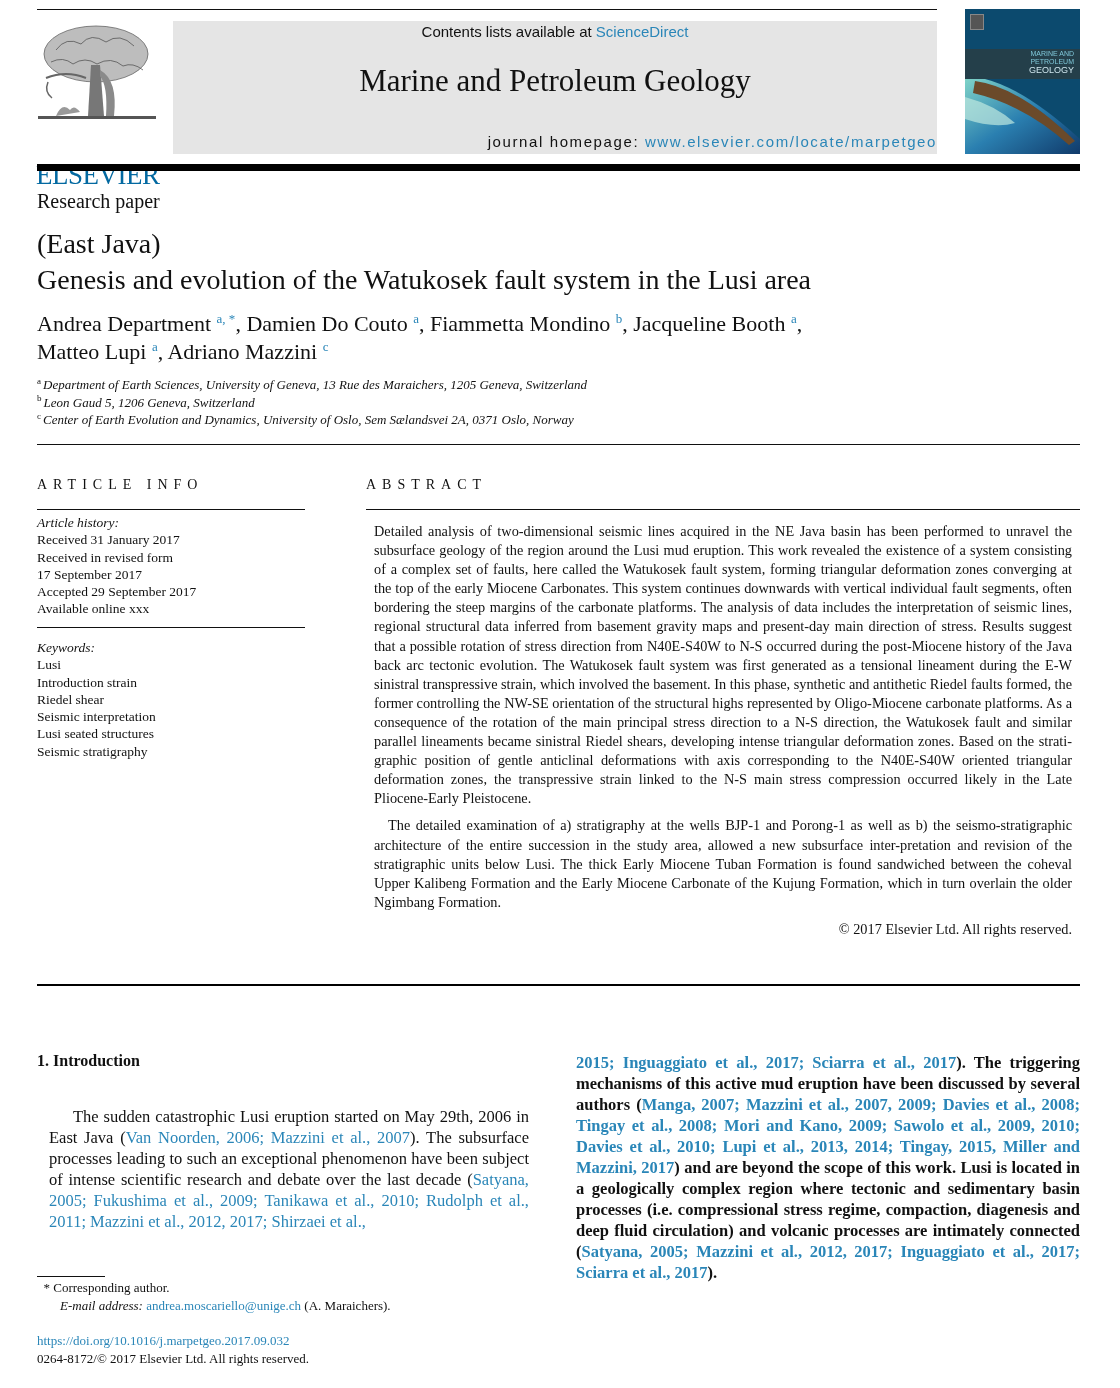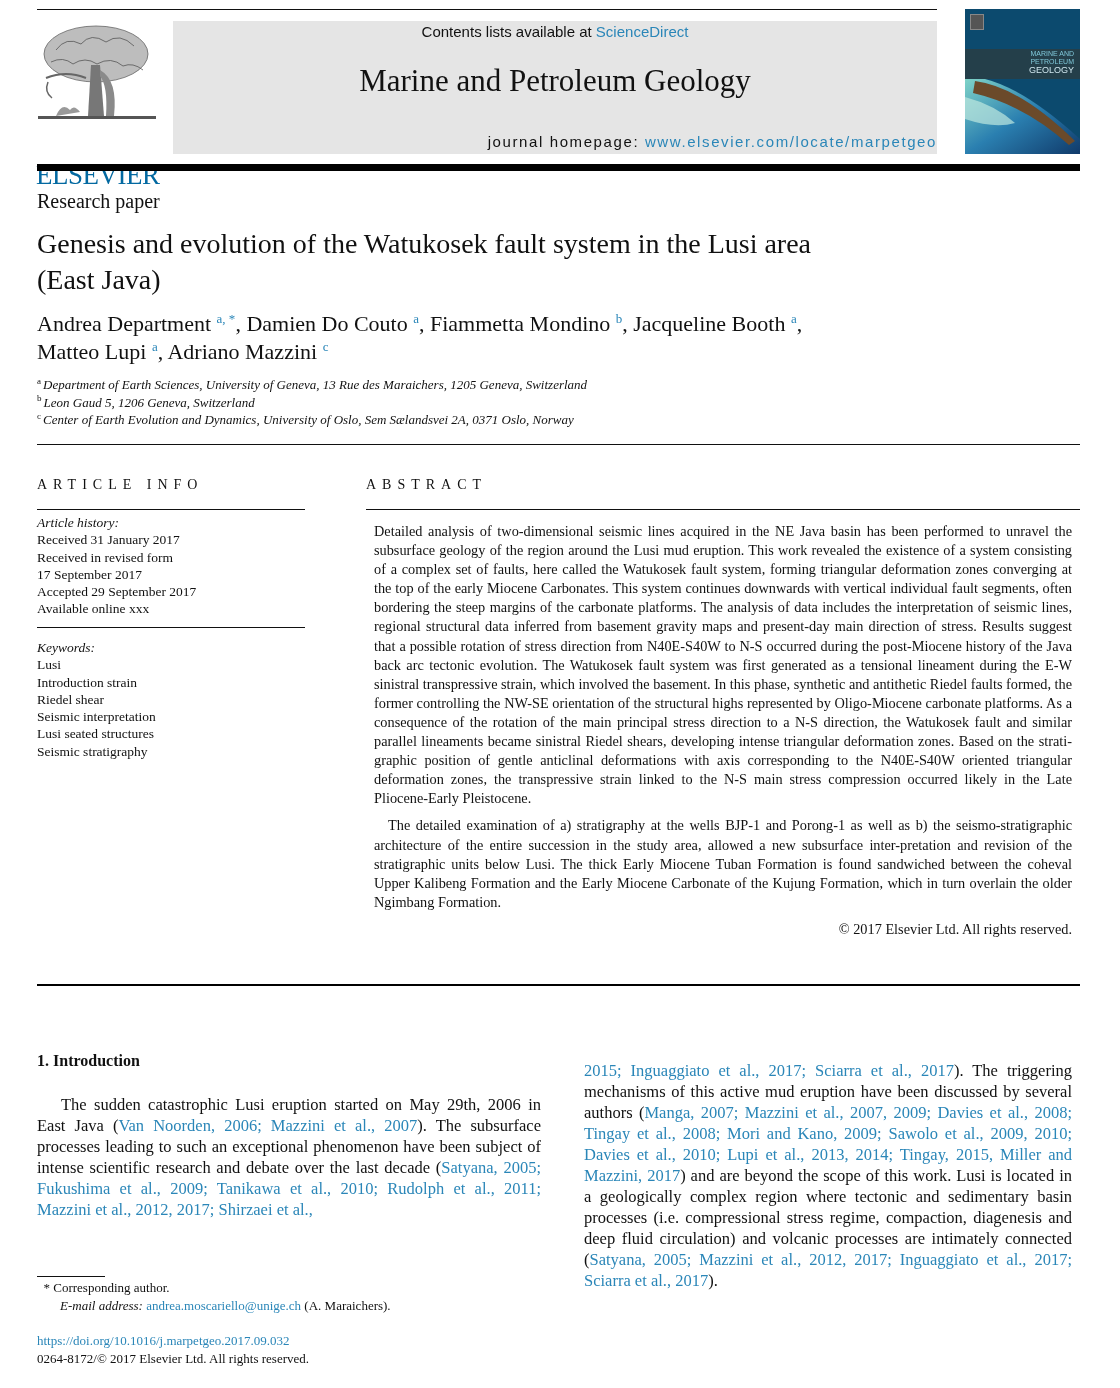--- a/index.html
+++ b/index.html
@@ -56,23 +56,23 @@
 
   .abstract { left: 366px; top: 514px; width: 714px; font-size: 14.3px; line-height: 19.1px; text-align: justify; }
   .abstract p { margin: 8px; }
   .abstract p.indent { text-indent: 14px; }
   .copyright { text-align: right; }
   .rule-2 { left: 37px; top: 984px; width: 1043px; height: 2px; background: #000; }
 
   
   .intro-head { left: 37px; top: 1052px; font-size: 16px; font-weight: bold; }
   .col-left { left: 37px; top: 1094px; width: 504px; font-size: 16.5px; line-height: 21px; text-align: justify; }
-  .col-left p { margin: 0; text-indent: 24px; }
+  .col-left p { margin: 12px; text-indent: 24px; }
   .col-right { left: 576px; top: 1052px; width: 504px; font-size: 16.5px; line-height: 21px; text-align: justify; }
-  .col-right p { margin: 8px; }
+  .col-right p { margin: 0; font-weight: bold; }
   .fn-rule { left: 37px; top: 1276px; width: 68px; height: 1px; background: #111; }
   .footnote { left: 37px; top: 1279px; font-size: 13px; line-height: 17.5px; }
   .footnote .em { font-style: italic; }
   .doi { left: 37px; top: 1332px; font-size: 13px; line-height: 17.5px; }
 </style>
 </head>
 <body>
 
 <div class="abs top-rule"></div>
 
@@ -122,22 +122,22 @@
     <path d="M0 0 L20 0 Q60 10 115 60 L115 75 L0 75 Z" fill="url(#sea)"></path>
     <path d="M10 2 Q55 8 110 62 L104 66 Q60 26 8 14 Z" fill="#6b4a2a"></path>
     <path d="M0 18 Q30 26 50 44 Q30 50 0 40 Z" fill="#bfe8e0" opacity="0.7"></path>
   </svg>
 </div>
 
 <div class="abs thick-rule"></div>
 
 <div class="abs ptype">Research paper</div>
 <div class="abs title">
+  <div class="title-text">(East Java)</div>
   <div class="title-text">Genesis and evolution of the Watukosek fault system in the Lusi area</div>
-  <div class="title-text">(East Java)</div>
 </div>
 
 <div class="abs authors">
   <span>Andrea Department</span>&nbsp;<a class="sup">a, *</a>,
   <span>Damien Do Couto</span>&nbsp;<a class="sup">a</a>,
   <span>Fiammetta Mondino</span>&nbsp;<a class="sup">b</a>,
   <span>Jacqueline Booth</span>&nbsp;<a class="sup">a</a>,<br>
   <span>Matteo Lupi</span>&nbsp;<a class="sup">a</a>,
   <span>Adriano Mazzini</span>&nbsp;<a class="sup">c</a>
 </div>

